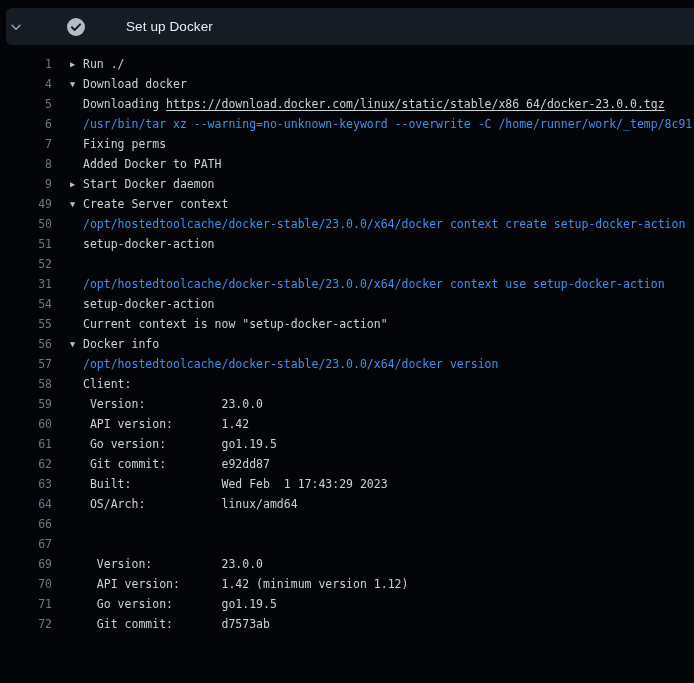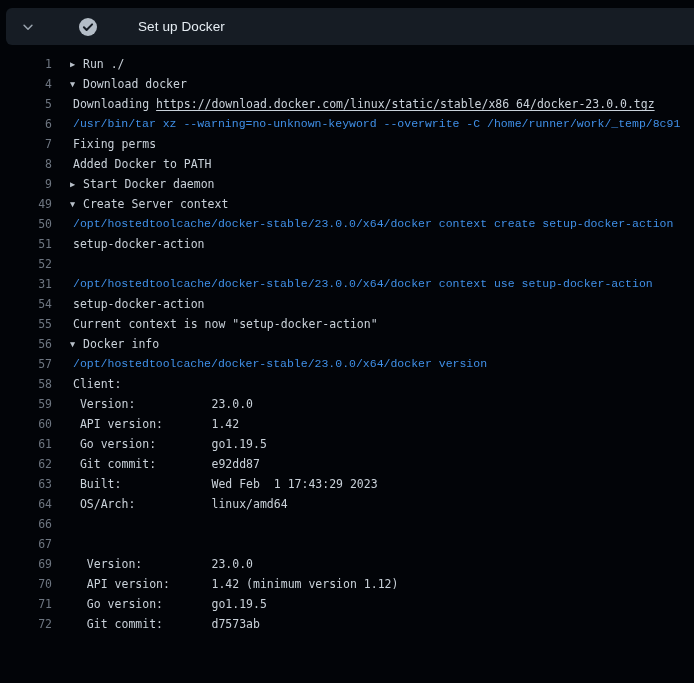--- a/index.html
+++ b/index.html
@@ -9,21 +9,21 @@
     overflow: hidden;
     position: relative;
     font-family: "DejaVu Sans Mono", monospace;
   }
   .step-header {
     position: absolute;
     top: 8px; left: 6px; right: 0; height: 37px;
     background: #161c24;
     border-radius: 6px 0 0 6px;
     display: flex; align-items: center;
-    padding-left: 14px;
+    padding-left: 2px;
     box-sizing: border-box;
     cursor: pointer;
     gap: 28px;
   }
   .chev-btn { width: 16px; height: 16px; display: flex; align-items: center; justify-content: center; flex: none; }
   .status-ico { margin-left: 14px; width: 20px; height: 20px; flex: none; }
   .step-title {
     margin-left: 12px;
     font-family: "Liberation Sans", sans-serif;
     font-size: 13.5px;
@@ -48,31 +48,31 @@
     white-space: pre;
     overflow: hidden;
   }
   .num {
     flex: 0 0 52px;
     text-align: right;
     color: #6e7681;
     cursor: pointer;
   }
   .content { white-space: pre; flex: none; }
-  .row.plain .content { margin-left: 21px; }
+  .row.plain .content { margin-left: 31px; }
   .row.group { cursor: pointer; }
   .row.group .content { margin-left: 18px; }
   .tri {
     display: inline-block;
     width: 13px;
     font-size: 8.5px;
     color: #b8c0c9;
     vertical-align: 0.5px;
   }
-  .cmd { color: #4090e8; font-family: Liberation Mono, monospace; }
+  .cmd { color: #4090e8; }
   .lnk {
     color: inherit;
     text-decoration: underline;
     text-underline-offset: 2px;
     cursor: pointer;
   }
 </style>
 </head>
 <body>
 

